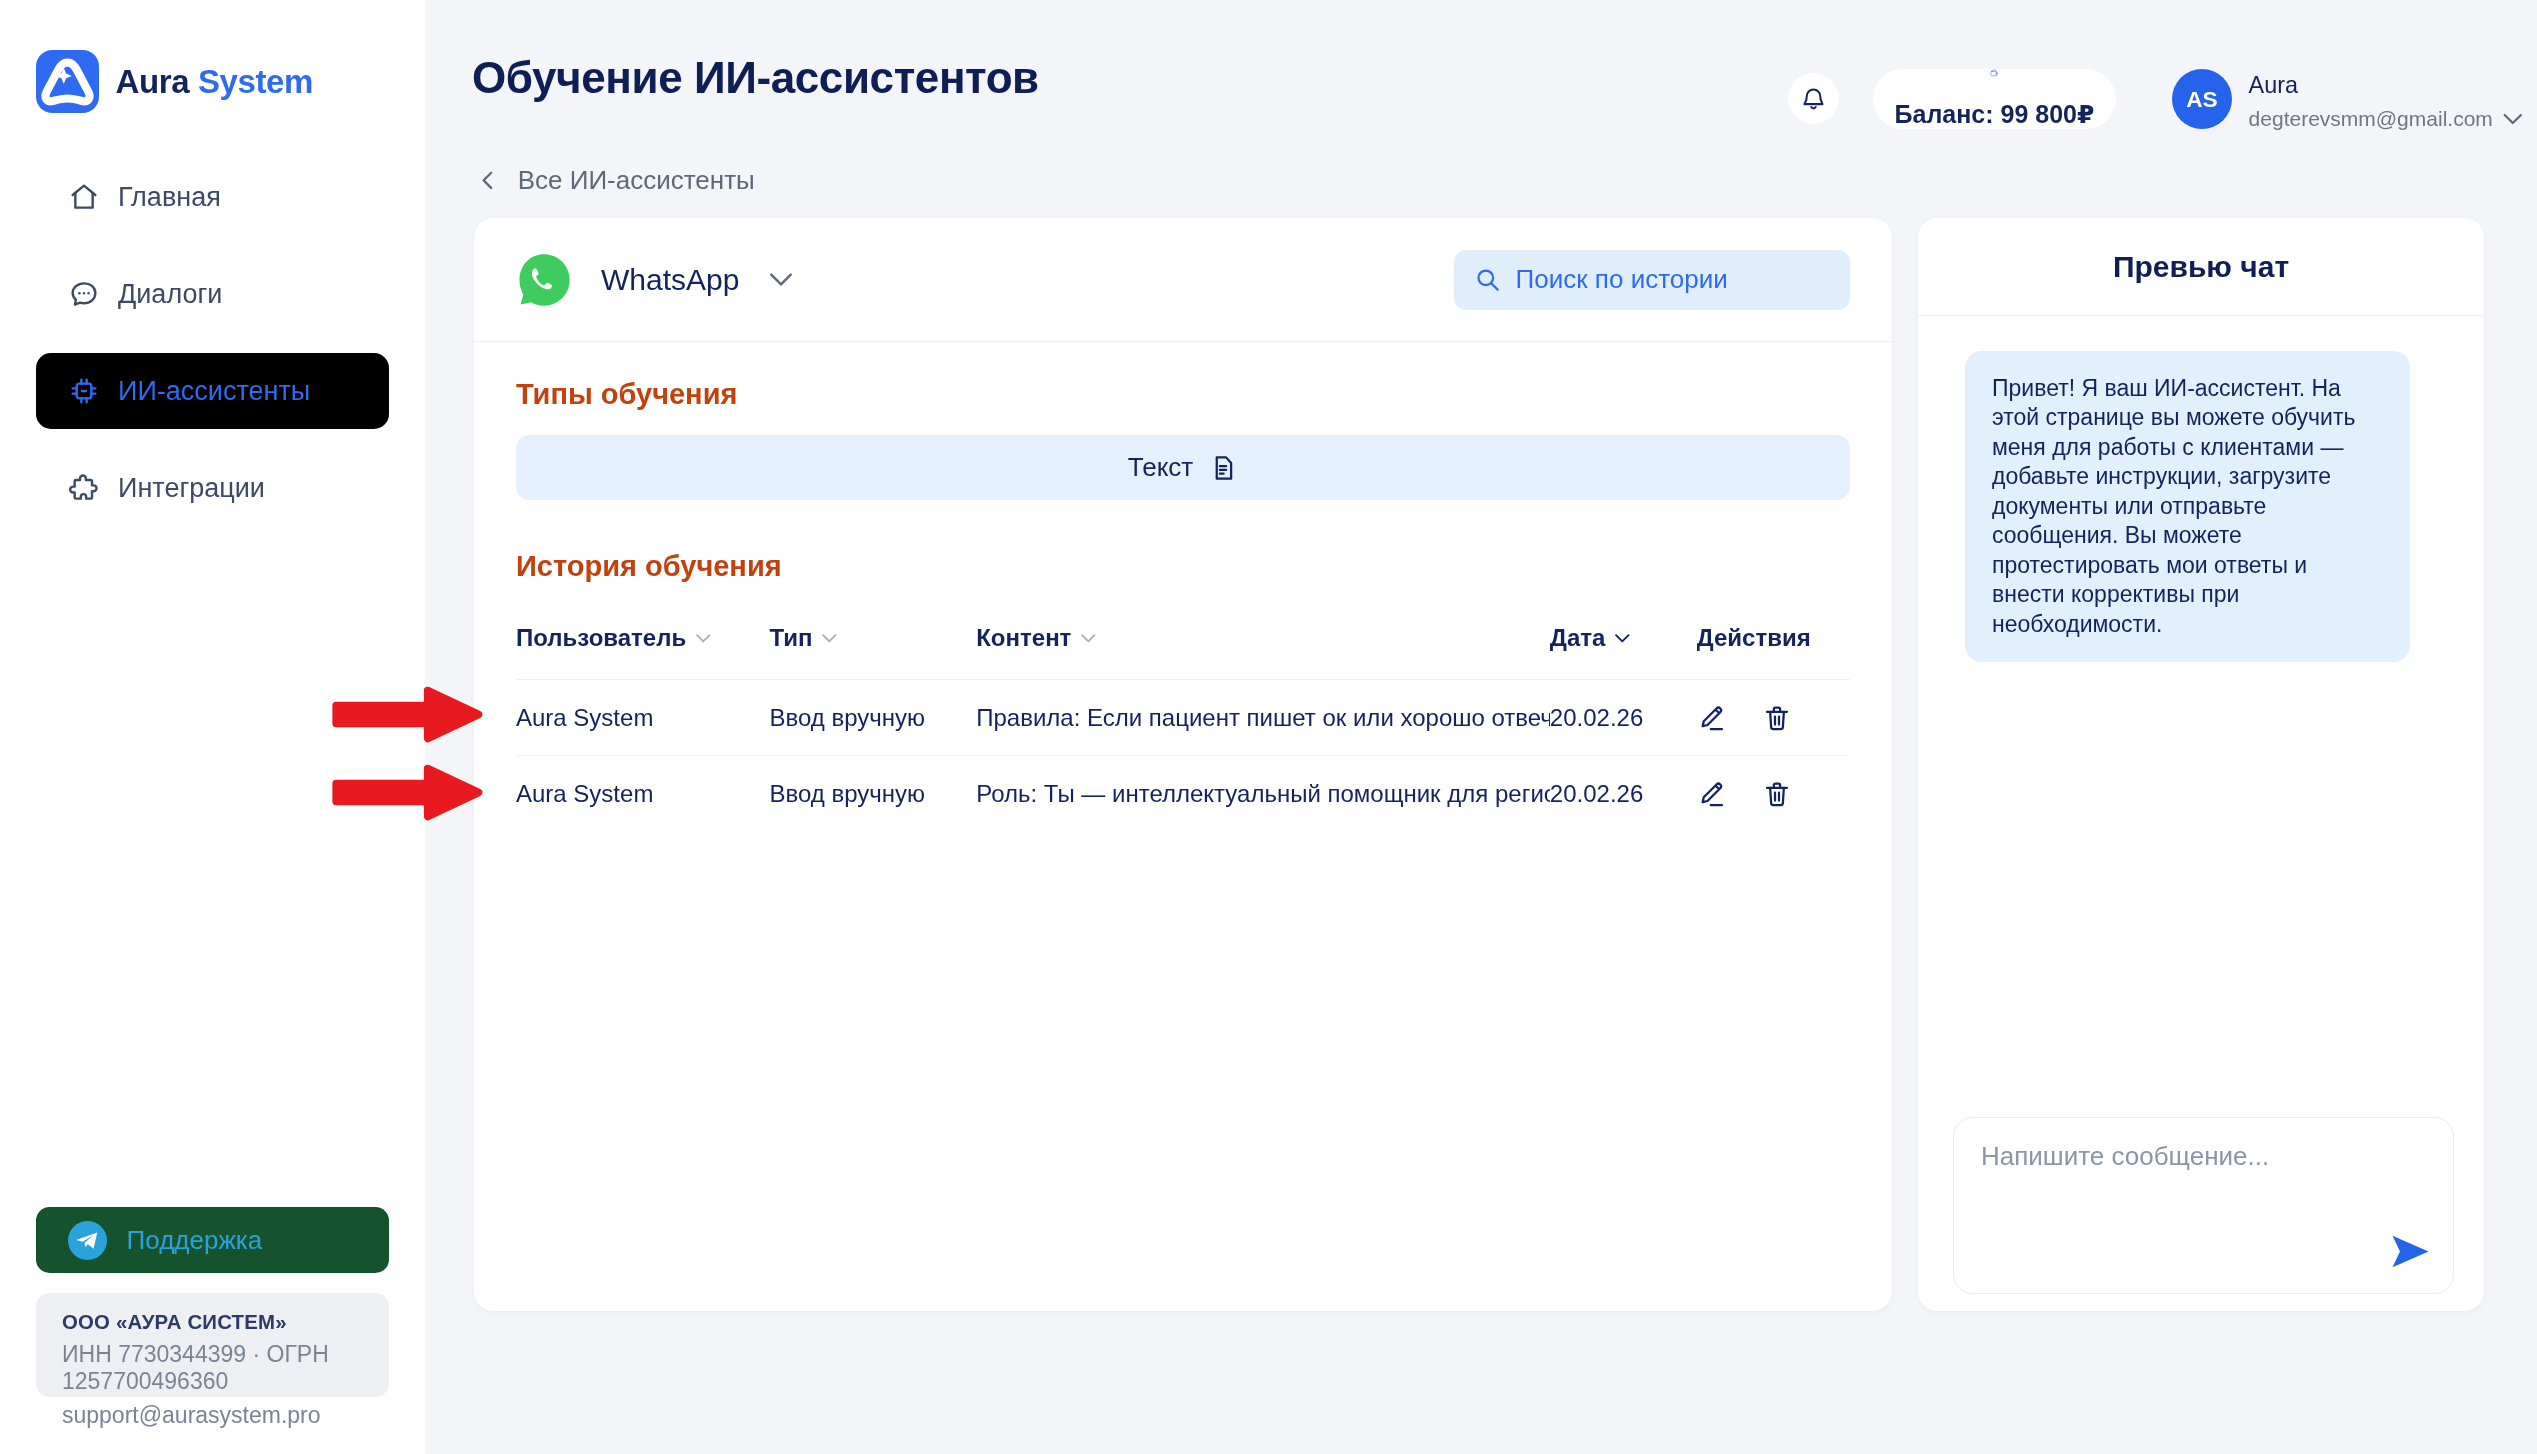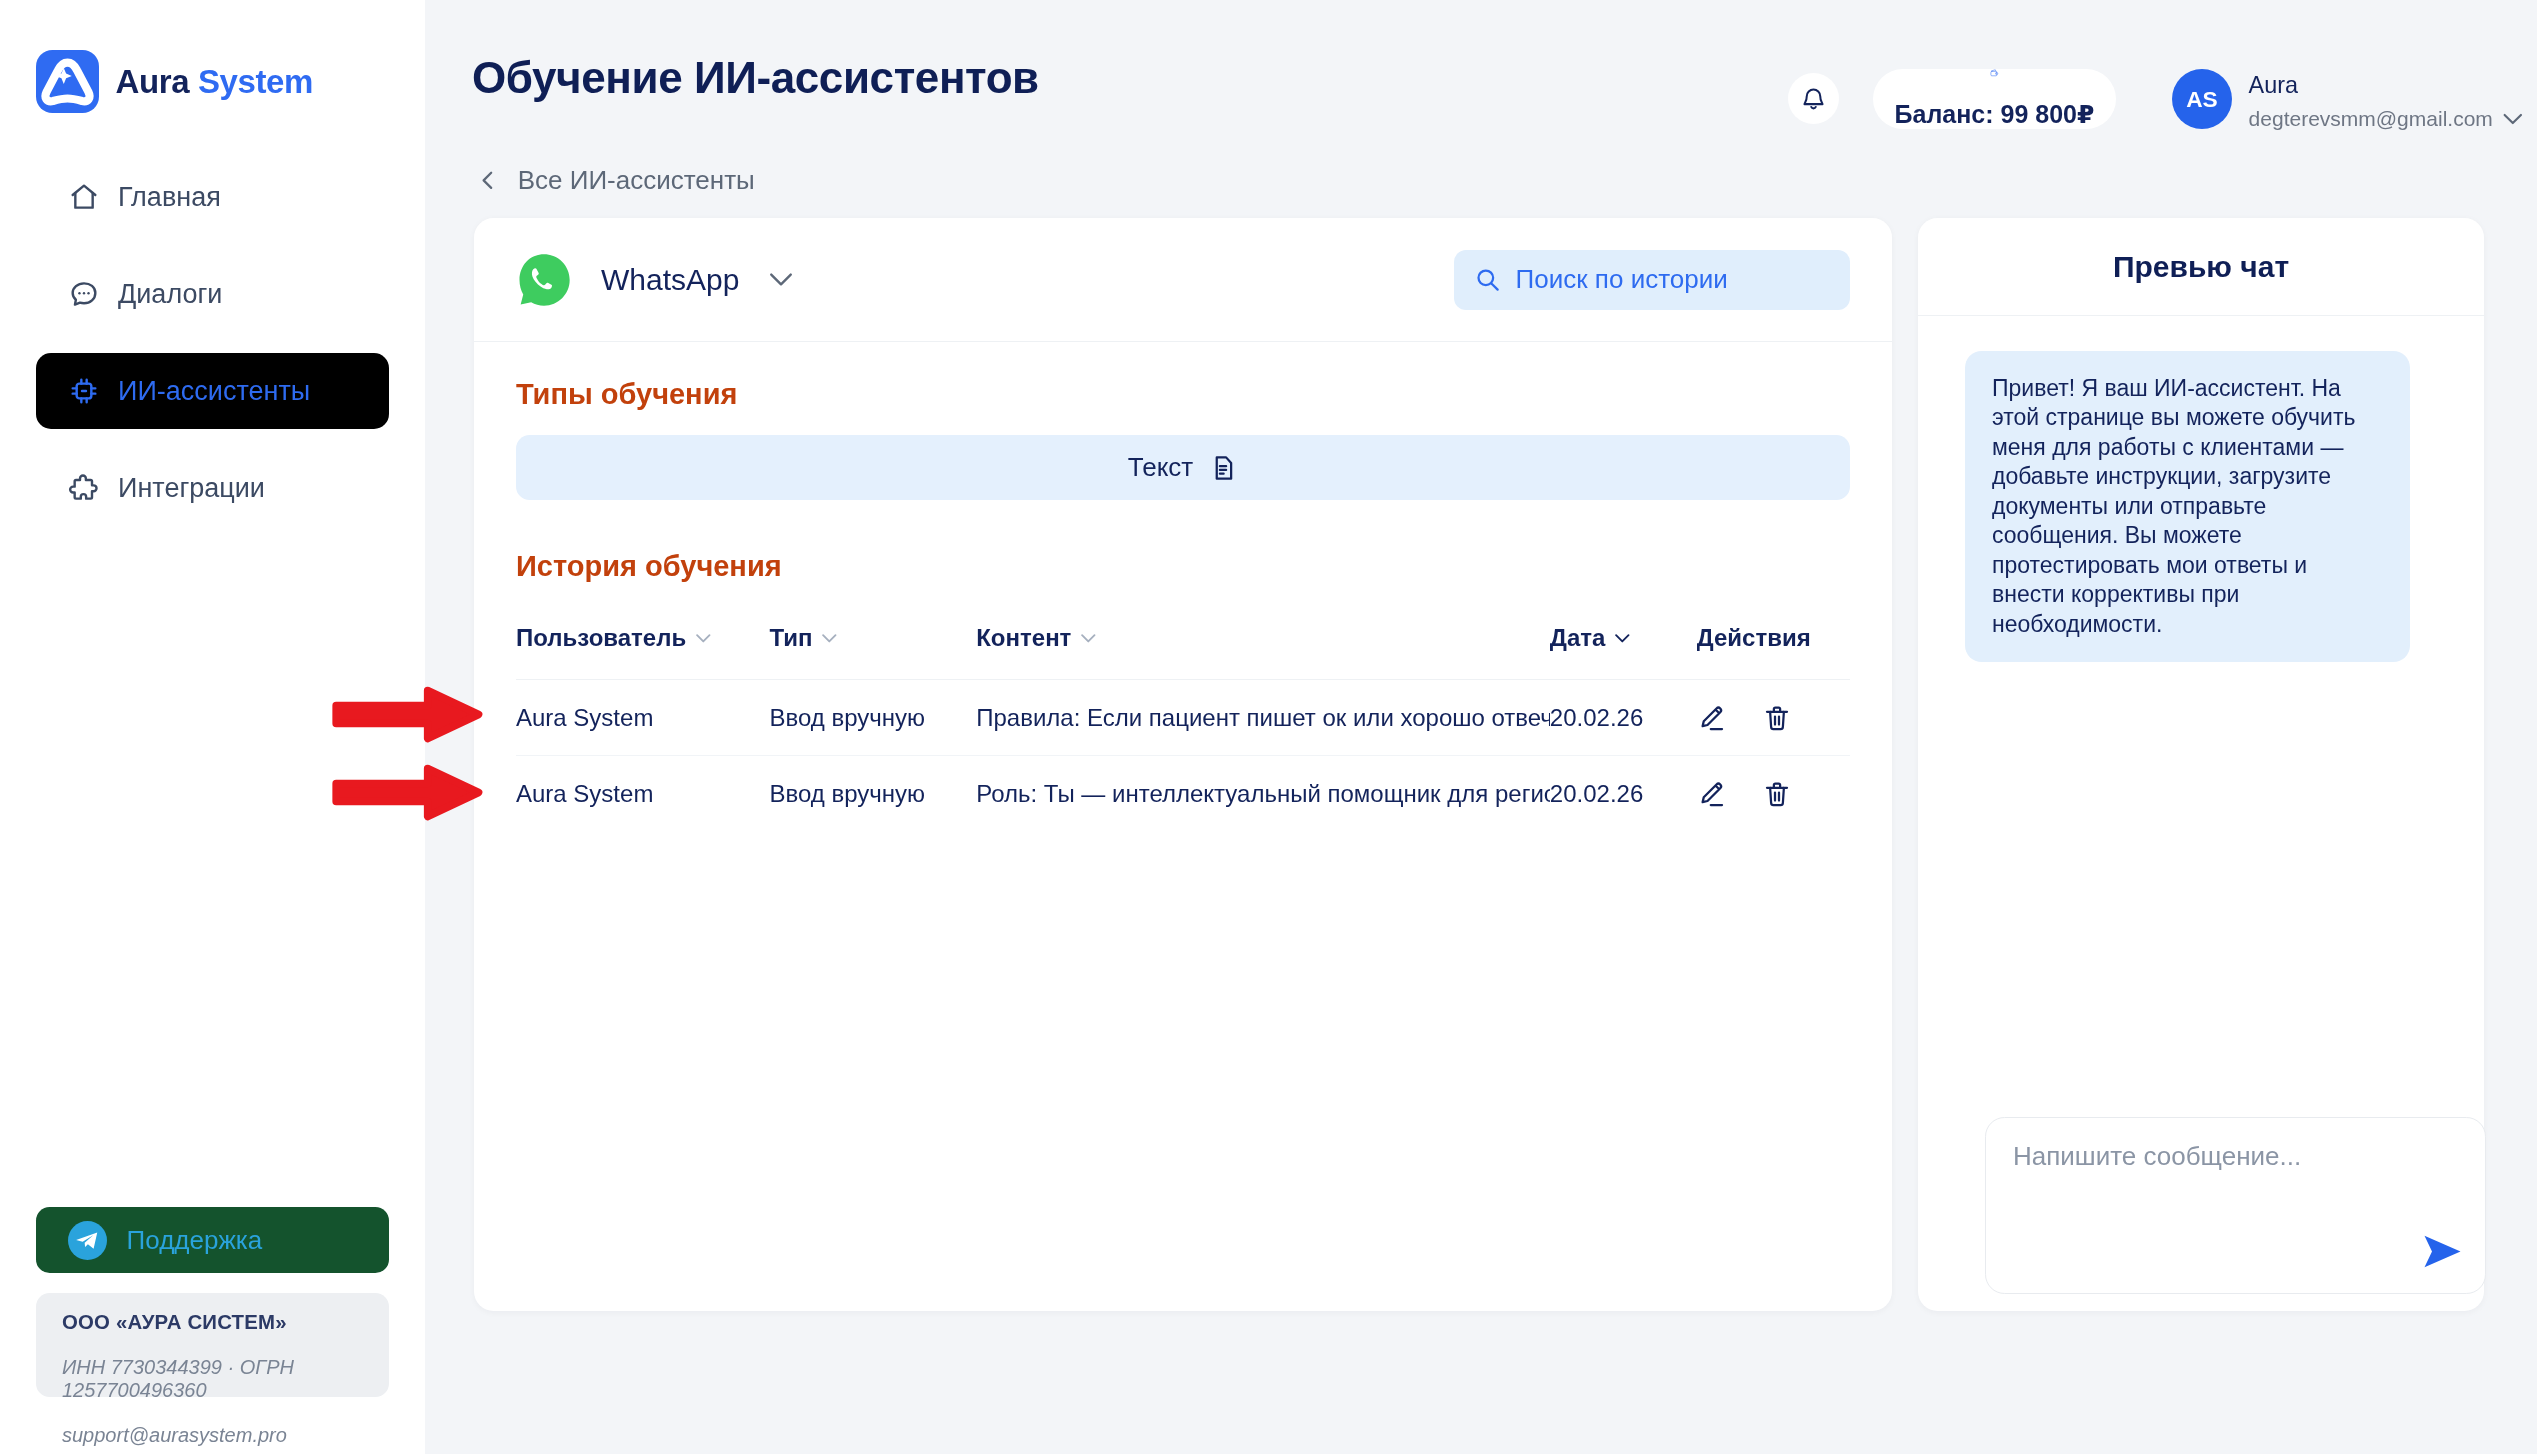--- a/index.html
+++ b/index.html
@@ -34,21 +34,21 @@
     background:#14532d; border-radius:13.6px;
     display:flex; align-items:center; gap:19.6px; padding-left:32px; cursor:pointer;
   }
   .support-btn .tg { width:39px; height:39px; }
   .support-label { font-size:26px; font-weight:500; color:#2aa3dc; }
   .company-card {
     position:absolute; left:36px; top:1293px; width:353px; height:104px;
     background:#edeff2; border-radius:13.6px; padding:18px 26px;
   }
   .company-name { font-size:20.4px; font-weight:700; color:#2c3a66; letter-spacing:0.2px; }
-  .company-reg, .company-email { font-size:20px; color:#7a8494; margin-top:22px;font-style:italic; }
+  .company-reg, .company-email { font-size:23px; color:#7a8494; margin-top:7px; }
   
   .page-title { position:absolute; left:472px; top:53px; font-size:44px; font-weight:700; color:#0f1f56; letter-spacing:-0.4px; }
   .back-row { position:absolute; left:477px; top:165px; display:flex; align-items:center; gap:18px; cursor:pointer; }
   .back-row svg { width:22.7px; height:22.7px; }
   .back-label { font-size:26px; color:#5d6878; }
   .bell-btn {
     position:absolute; left:1788px; top:73px; width:51px; height:51px; border-radius:50%;
     background:#ffffff; display:flex; align-items:center; justify-content:center; cursor:pointer;
   }
   .bell-btn svg { width:27px; height:29px; }
@@ -114,21 +114,21 @@
     background:#ffffff; border-radius:19.6px; box-shadow:0 1.5px 6px rgba(16,24,40,0.04);
   }
   .panel-title-wrap { height:98px; display:flex; align-items:center; justify-content:center; border-bottom:1.5px solid #eef1f4; }
   .panel-title { font-size:30px; font-weight:700; color:#0f1f56; }
   .bot-bubble {
     margin:35px 74px 0 47px; background:#e2effc; border-radius:16.6px;
     padding:22.7px 27px; font-size:23px; line-height:29.5px; color:#13235b;
   }
   .msg-input-wrap {
     position:absolute; left:35px; bottom:16.6px; width:501px; height:177px;
-    border:1.5px solid #e8ebef; border-radius:19.6px; background:#ffffff;margin-left:32px;
+    border:1.5px solid #e8ebef; border-radius:19.6px; background:#ffffff;
   }
   .msg-input {
     width:100%; height:100%; border:none; outline:none; resize:none; background:transparent;
     font-family:inherit; font-size:26px; color:#13235b; padding:22.7px 27px; border-radius:19.6px;
   }
   .msg-input::placeholder { color:#8b95a5; opacity:1; }
   .send-btn { position:absolute; right:22.7px; bottom:24px; width:39px; height:35px; background:none; border:none; cursor:pointer; padding:0; }
   .send-btn svg { width:39px; height:35px; }
   
   .arrow { position:absolute; width:155px; height:63px; z-index:50; pointer-events:none; }

